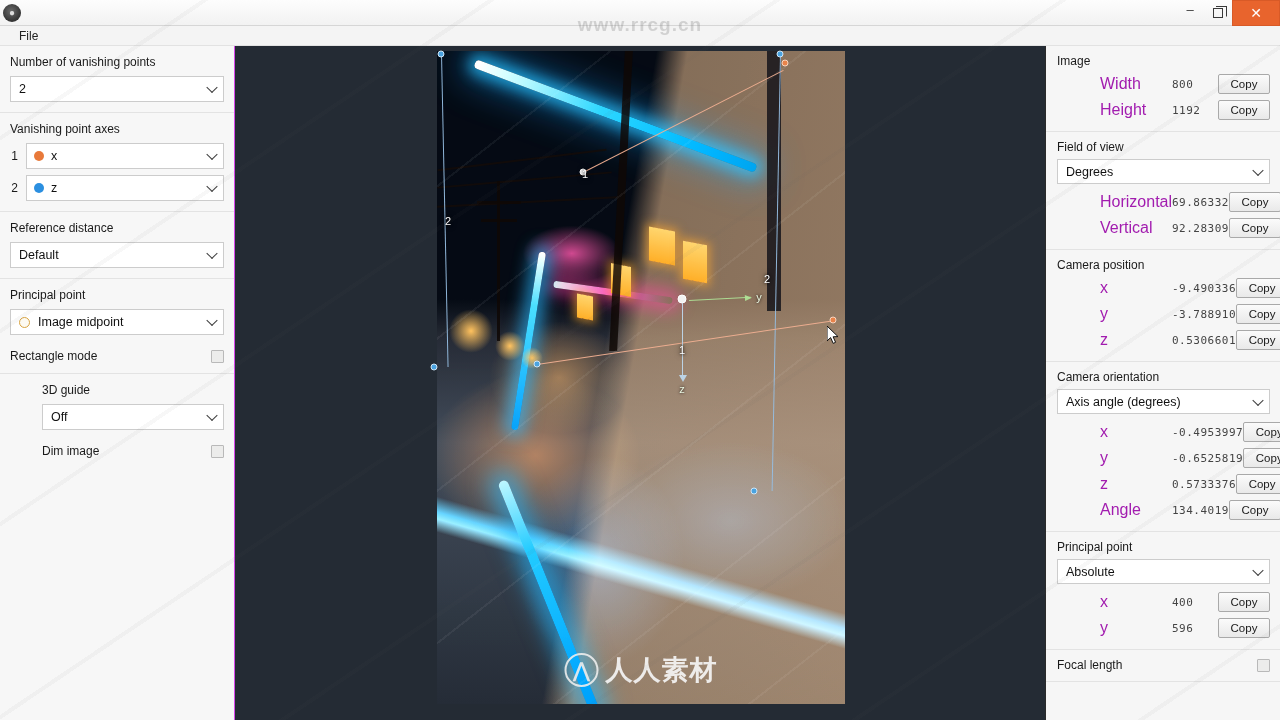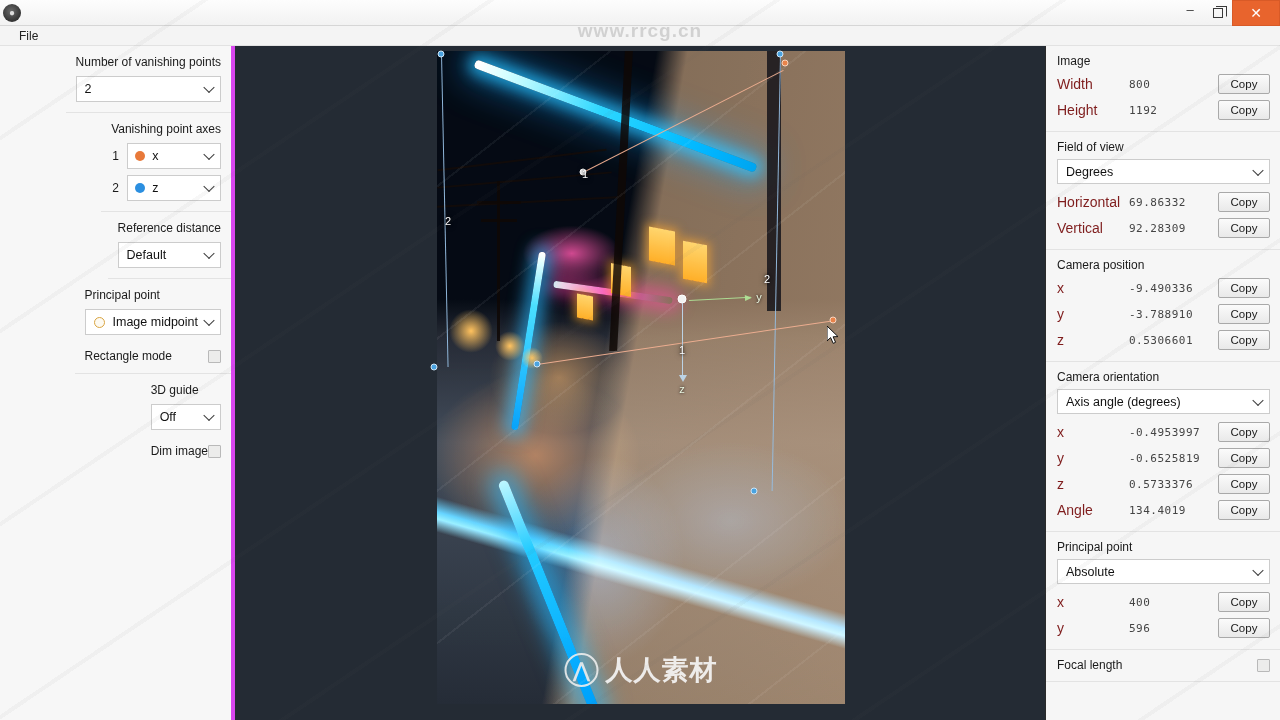--- a/index.html
+++ b/index.html
@@ -60,21 +60,21 @@
 
   
   .body { flex: 1; display: flex; min-height: 0; }
 
   
   .panel {
     background: #f7f7f7;
     display: flex; flex-direction: column;
     overflow: hidden;
   }
-  .left-panel { width: 235px; min-width: 235px; border-right: 4px solid #d946ef; align-items: flex-end; }
+  .left-panel { width: 235px; min-width: 235px; border-right: 1px solid #d946ef; }
   .right-panel { width: 235px; min-width: 235px; border-left: 1px solid #2a2a2a; background: #f6f6f6; }
 
   .section { padding: 9px 10px 10px 10px; border-bottom: 1px solid #e3e3e3; }
   .section.nb { border-bottom: none; margin-left: 32px; }
   .sec-title { font-size: 12px; color: #1a1a1a; margin-bottom: 7px; }
 
   
   .select {
     position: relative; height: 26px; background: #fff;
     border: 1px solid #cccccc;
@@ -105,21 +105,21 @@
   }
   .checkbox {
     width: 13px; height: 13px; border: 1px solid #b9b9b9; background: #ececeb;
     border-radius: 1px;
   }
 
   
   .val-row {
     display: flex; align-items: center; height: 24px; margin-top: 2px;
   }
-  .val-label { font-size: 14px; color: #7f1d1d; width: 72px; flex: none; }
+  .val-label { font-size: 16px; color: #a21caf; width: 72px; flex: none; margin-left: 43px; }
   .val-num {
     flex: 1; font-family: "DejaVu Sans Mono", monospace;
     font-size: 11px; color: #444; letter-spacing: .5px;
   }
   .copy-btn {
     width: 52px; height: 20px; flex: none;
     background: linear-gradient(#fbfbfb, #e9e9e9);
     border: 1px solid #a9a9a9; border-radius: 2px;
     font-size: 11.5px; color: #1a1a1a;
     display: flex; align-items: center; justify-content: center;
@@ -260,21 +260,21 @@
   .cursor-arrow { position: absolute; width: 12px; height: 19px; }
 
   
   .global-wm {
     position: absolute; inset: 0; pointer-events: none; z-index: 40;
     opacity: .055;
     background-image:
       repeating-linear-gradient(-34deg, rgba(90,90,90,0) 0 76px, rgba(90,90,90,.85) 76px 80px, rgba(90,90,90,0) 80px 160px);
   }
   .wm-url {
-    position: absolute; top: 20px; left: 50%; transform: translateX(-50%);
+    position: absolute; top: 14px; left: 50%; transform: translateX(-50%);
     font-size: 19px; color: rgba(120,120,120,.28); letter-spacing: 1px;
     z-index: 41; pointer-events: none; font-weight: bold;
   }
 </style>
 </head>
 <body>
 
 <div id="app">
 
   <div class="titlebar">

